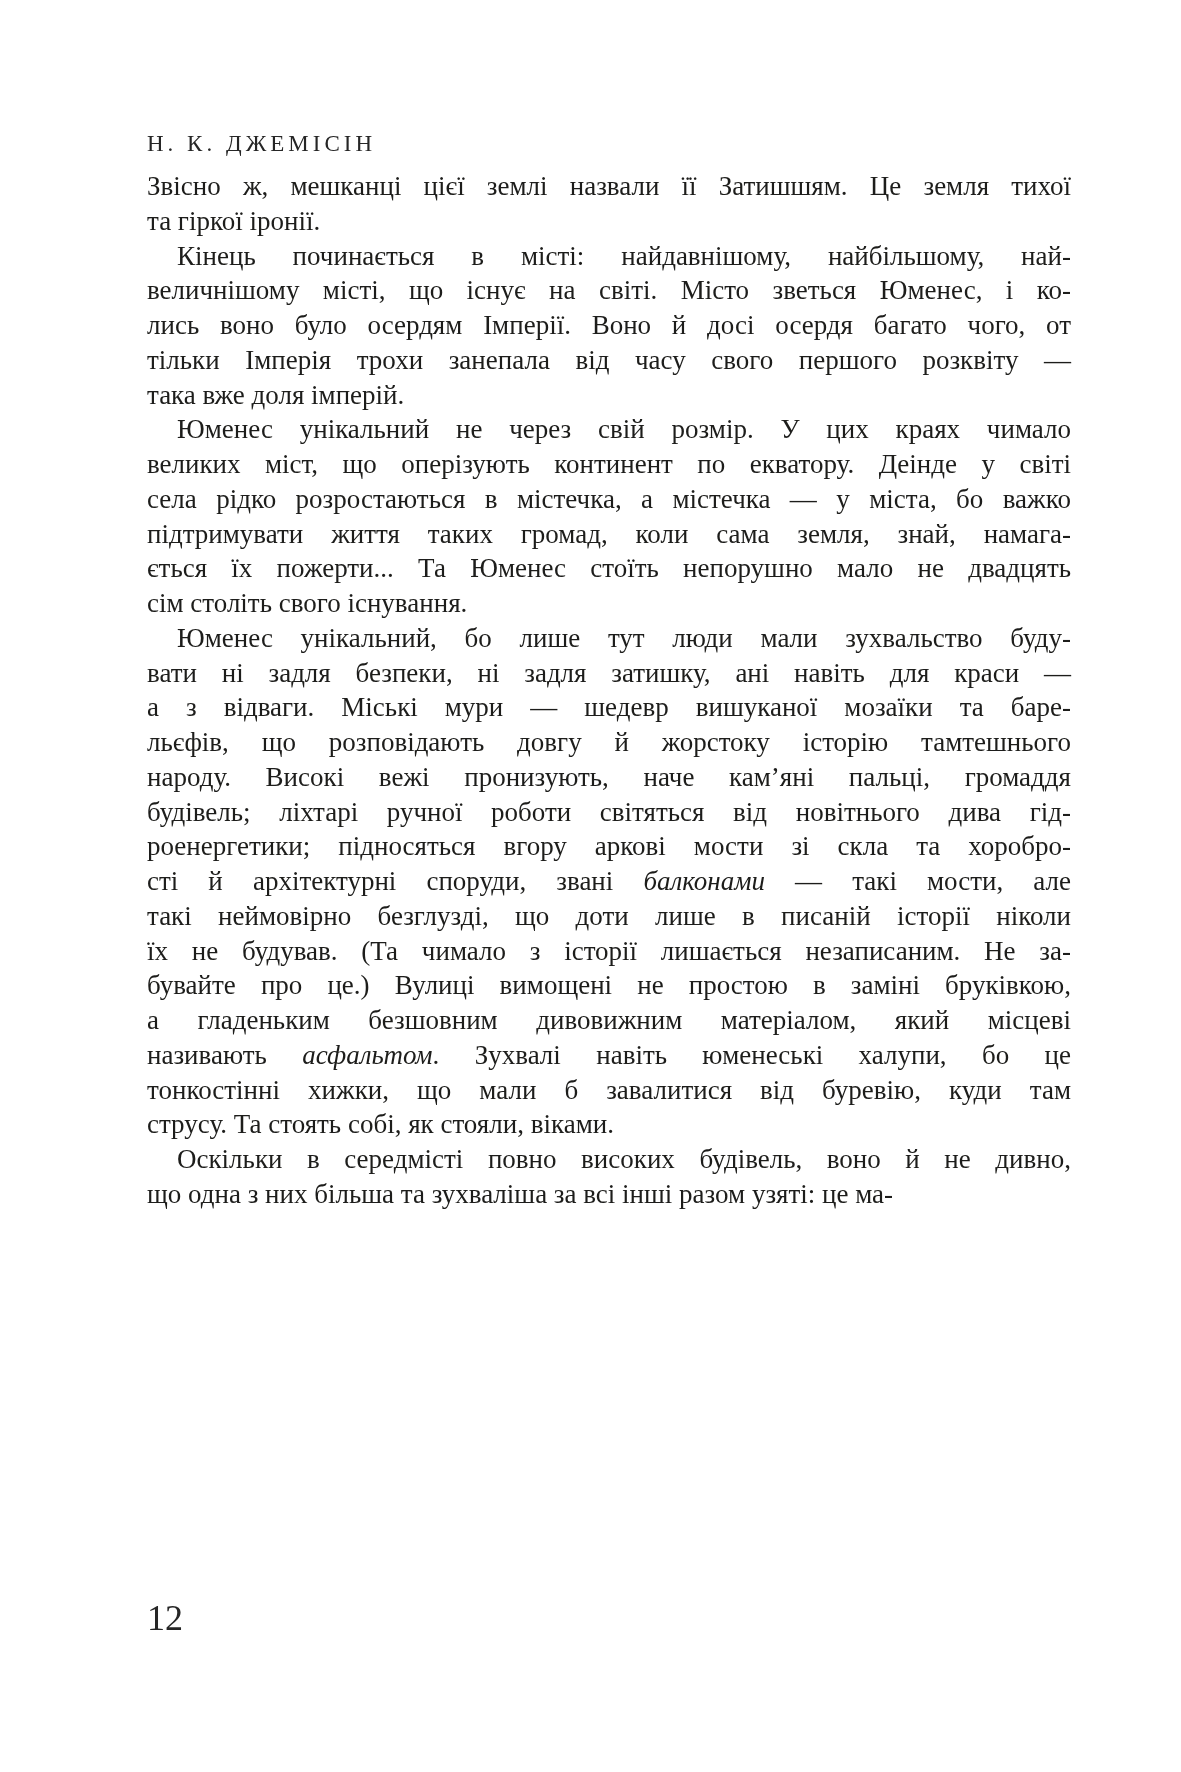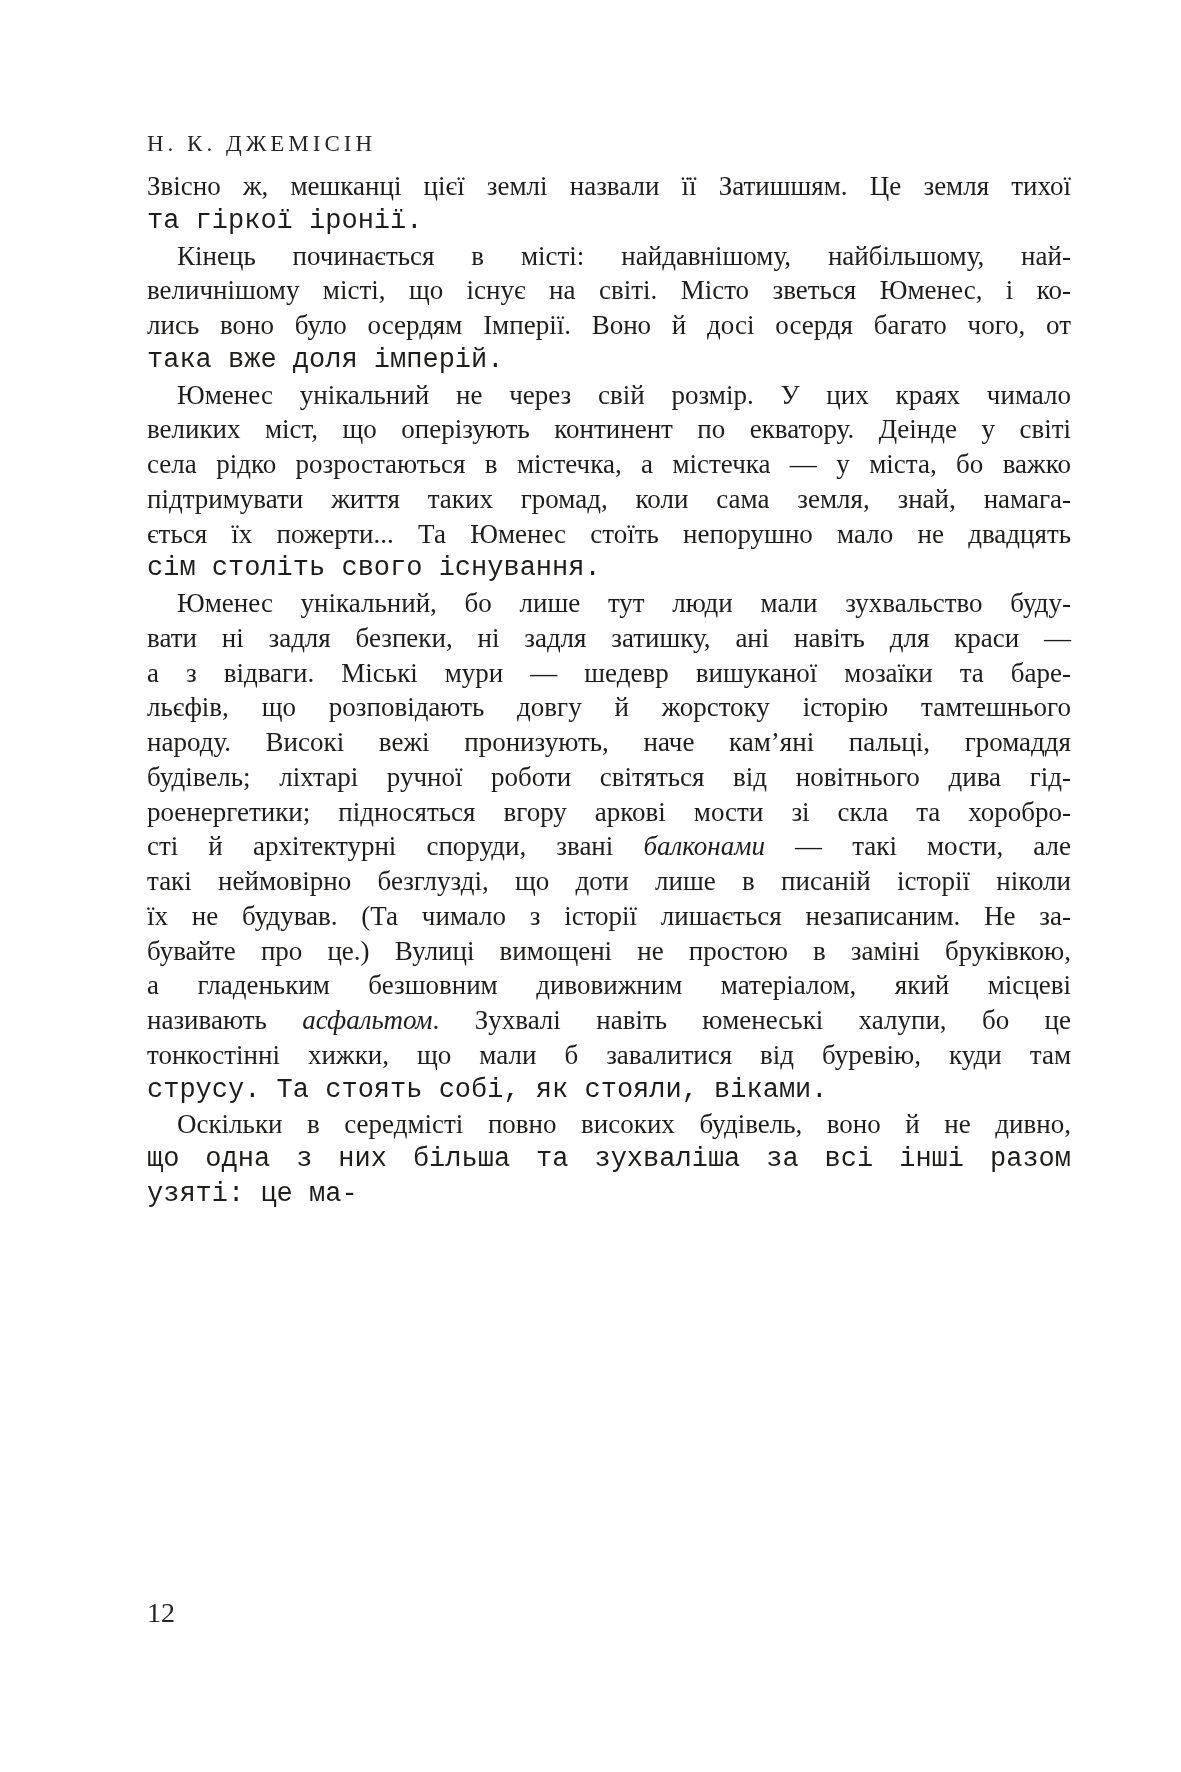--- a/index.html
+++ b/index.html
@@ -44,48 +44,48 @@
     text-align-last: justify;
     white-space: normal;
     height: 34.75px;
     overflow: visible;
   }
   .line.first-line {
     text-indent: 30px;
   }
   .line.last-line {
     text-align-last: left;
-    font-family: Liberation Mono, monospace;
   }
   .line i {
     font-style: italic;
   }
   .page-number {
     position: absolute;
     top: 1597px;
     left: 147px;
-    font-size: 28px;
+    font-size: 36px;
     color: #262626;
   }
 </style>
 </head>
 <body>
 
 <div class="page">
   <div class="running-header">Н. К. ДЖЕМІСІН</div>
 
   <div class="text-block" id="text-block">
       <div class="paragraph">
         <div class="line"><span>Звісно ж, мешканці цієї землі назвали її Затишшям. Це земля тихої</span></div>
         <div class="line last-line"><span>та гіркої іронії.</span></div>
       </div>
       <div class="paragraph">
         <div class="line first-line"><span>Кінець починається в місті: найдавнішому, найбільшому, най-</span></div>
         <div class="line"><span>величнішому місті, що існує на світі. Місто зветься Юменес, і ко-</span></div>
         <div class="line"><span>лись воно було осердям Імперії. Воно й досі осердя багато чого, от</span></div>
+        <div class="line"><span>тільки Імперія трохи занепала від часу свого першого розквіту —</span></div>
         <div class="line last-line"><span>така вже доля імперій.</span></div>
       </div>
       <div class="paragraph">
         <div class="line first-line"><span>Юменес унікальний не через свій розмір. У цих краях чимало</span></div>
         <div class="line"><span>великих міст, що оперізують континент по екватору. Деінде у світі</span></div>
         <div class="line"><span>села рідко розростаються в містечка, а містечка — у міста, бо важко</span></div>
         <div class="line"><span>підтримувати життя таких громад, коли сама земля, знай, намага-</span></div>
         <div class="line"><span>ється їх пожерти... Та Юменес стоїть непорушно мало не двадцять</span></div>
         <div class="line last-line"><span>сім століть свого існування.</span></div>
       </div>

